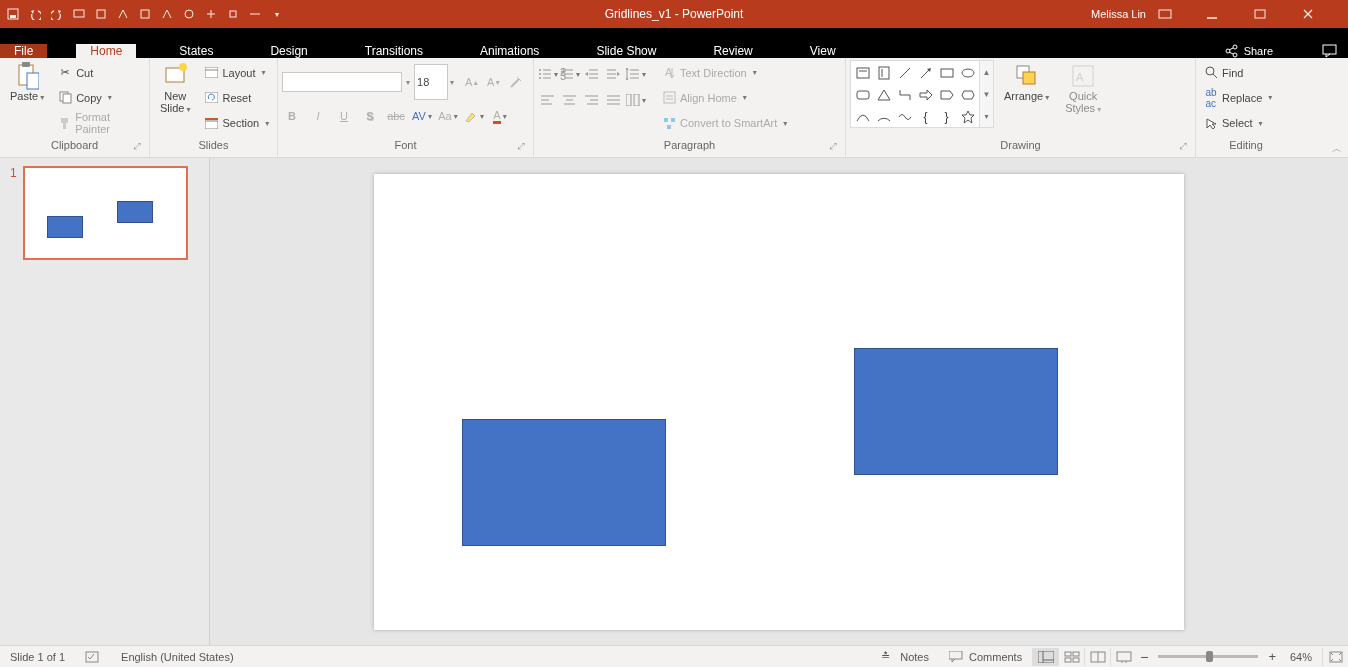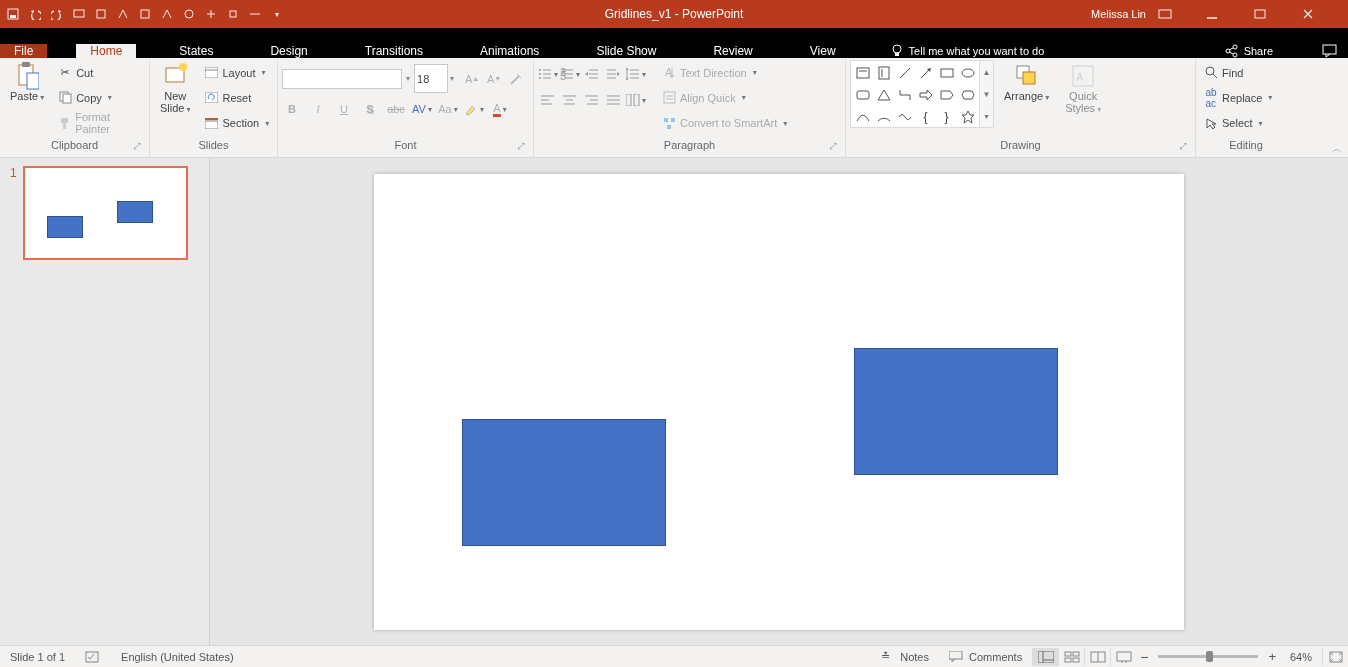--- a/index.html
+++ b/index.html
@@ -33,21 +33,21 @@
 .vbtn .ico { width: 24px; height: 24px; display: flex; align-items: center; justify-content: center; }
 .vbtn .lbl { font-size: 11px; text-align: center; line-height: 1.1; }
 
 .hbtn { display: flex; align-items: center; gap: 4px; padding: 1px 4px; cursor: pointer; color: #444; height: 22px; }
 .hbtn .ico { width: 14px; height: 14px; display: flex; align-items: center; justify-content: center; }
 .hbtn.disabled { color: #aaa; }
 
 .stack { display: flex; flex-direction: column; justify-content: space-around; height: 76px; }
 
 .fontname { width: 120px; height: 20px; border: 1px solid #c8c8c8; background: #fff; padding: 0 4px; font-size: 11px; color: #888; }
-.fontsize { width: 34px; height: 29px; border: 1px solid #c8c8c8; background: #fff; padding: 0 2px; font-size: 11px; color: #444; text-align: left; }
+.fontsize { width: 34px; height: 36px; border: 1px solid #c8c8c8; background: #fff; padding: 0 2px; font-size: 11px; color: #444; text-align: left; }
 
 .row { display: flex; align-items: center; gap: 2px; }
 .iconcell { width: 20px; height: 20px; display: flex; align-items: center; justify-content: center; color: #5a5a5a; cursor: pointer; }
 .iconcell.dim { color: #b0b0b0; }
 
 .shapes-gallery { width: 130px; height: 68px; border: 1px solid #dcdcdc; background: #fff; display: grid; grid-template-columns: repeat(6, 1fr); grid-auto-rows: 22px; padding: 1px; }
 .shapes-gallery .sg { display: flex; align-items: center; justify-content: center; color: #3b3b3b; font-size: 12px; }
 .shapes-scroll { width: 14px; height: 68px; border: 1px solid #dcdcdc; border-left: none; background: #f5f5f5; display: flex; flex-direction: column; }
 .shapes-scroll div { flex: 1; display: flex; align-items: center; justify-content: center; font-size: 8px; color: #777; }
 
@@ -179,29 +179,20 @@
 <div class="tabsrow">
   <div class="tab file">File</div>
   <div class="tab active">Home</div>
   <div class="tab">States</div>
   <div class="tab">Design</div>
   <div class="tab">Transitions</div>
   <div class="tab">Animations</div>
   <div class="tab">Slide Show</div>
   <div class="tab">Review</div>
   <div class="tab">View</div>
-  <div class="tellme">
-    <span>
-        <svg width="12" height="14">
-          <circle cx="6" cy="5" r="4" fill="none" stroke="#fff" stroke-width="1"></circle>
-          <rect x="4" y="9" width="4" height="3" fill="#fff"></rect>
-        </svg>
-      </span>
-    <span>Tell me what you want to do</span>
-  </div>
   <div class="spacer"></div>
   <div class="share">
     <span>
         <svg width="14" height="14">
           <circle cx="4" cy="7" r="2" fill="none" stroke="#fff"></circle>
           <circle cx="11" cy="3" r="2" fill="none" stroke="#fff"></circle>
           <circle cx="11" cy="11" r="2" fill="none" stroke="#fff"></circle>
           <line x1="5" y1="6" x2="9" y2="4" stroke="#fff"></line>
           <line x1="5" y1="8" x2="9" y2="10" stroke="#fff"></line>
         </svg>
@@ -448,21 +439,21 @@
               <span>Text Direction</span>
             </div>
         <div class="hbtn disabled drop">
               <span class="ico">
                 <svg width="13" height="13">
                   <rect x="1" y="1" width="11" height="11" fill="none" stroke="#bbb"></rect>
                   <line x1="3" y1="5" x2="10" y2="5" stroke="#bbb"></line>
                   <line x1="3" y1="8" x2="10" y2="8" stroke="#bbb"></line>
                 </svg>
               </span>
-              <span>Align Quick</span>
+              <span>Align Home</span>
             </div>
         <div class="hbtn disabled drop">
               <span class="ico">
                 <svg width="13" height="13">
                   <rect x="1" y="1" width="4" height="4" fill="#8ecae6"></rect>
                   <rect x="8" y="1" width="4" height="4" fill="#8ecae6"></rect>
                   <rect x="4" y="8" width="4" height="4" fill="#8ecae6"></rect>
                 </svg>
               </span>
               <span>Convert to SmartArt</span>

